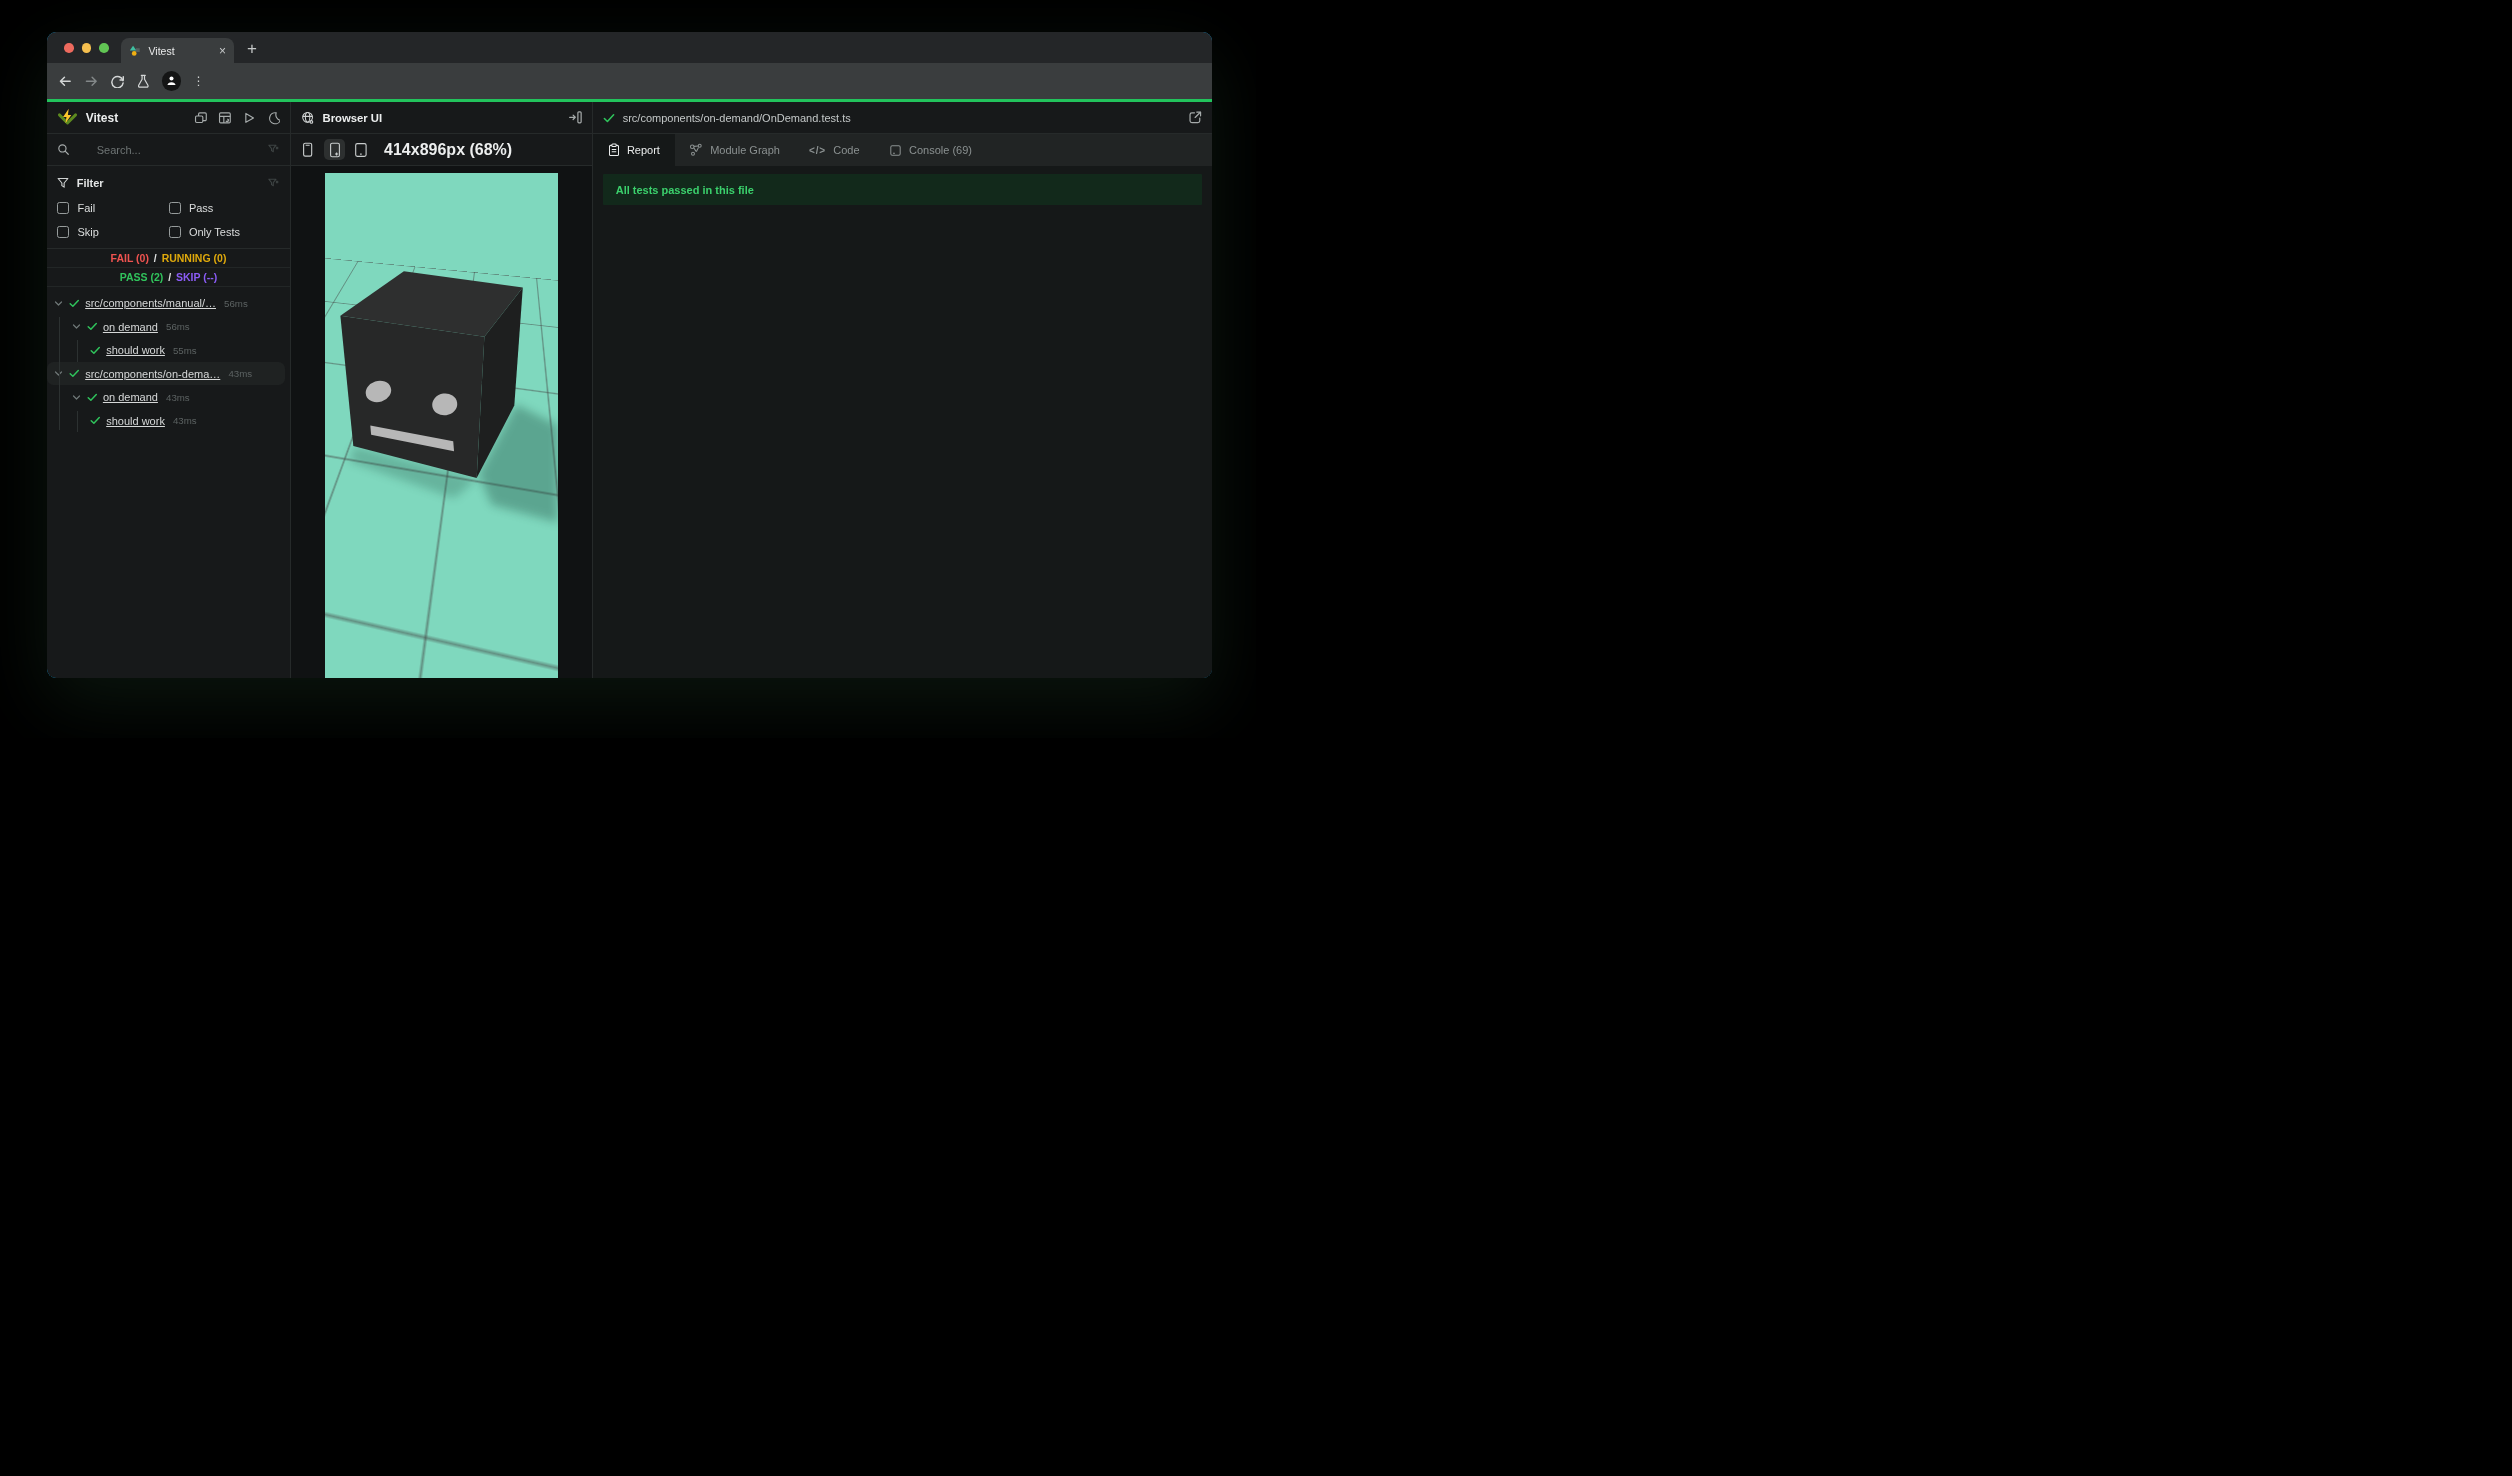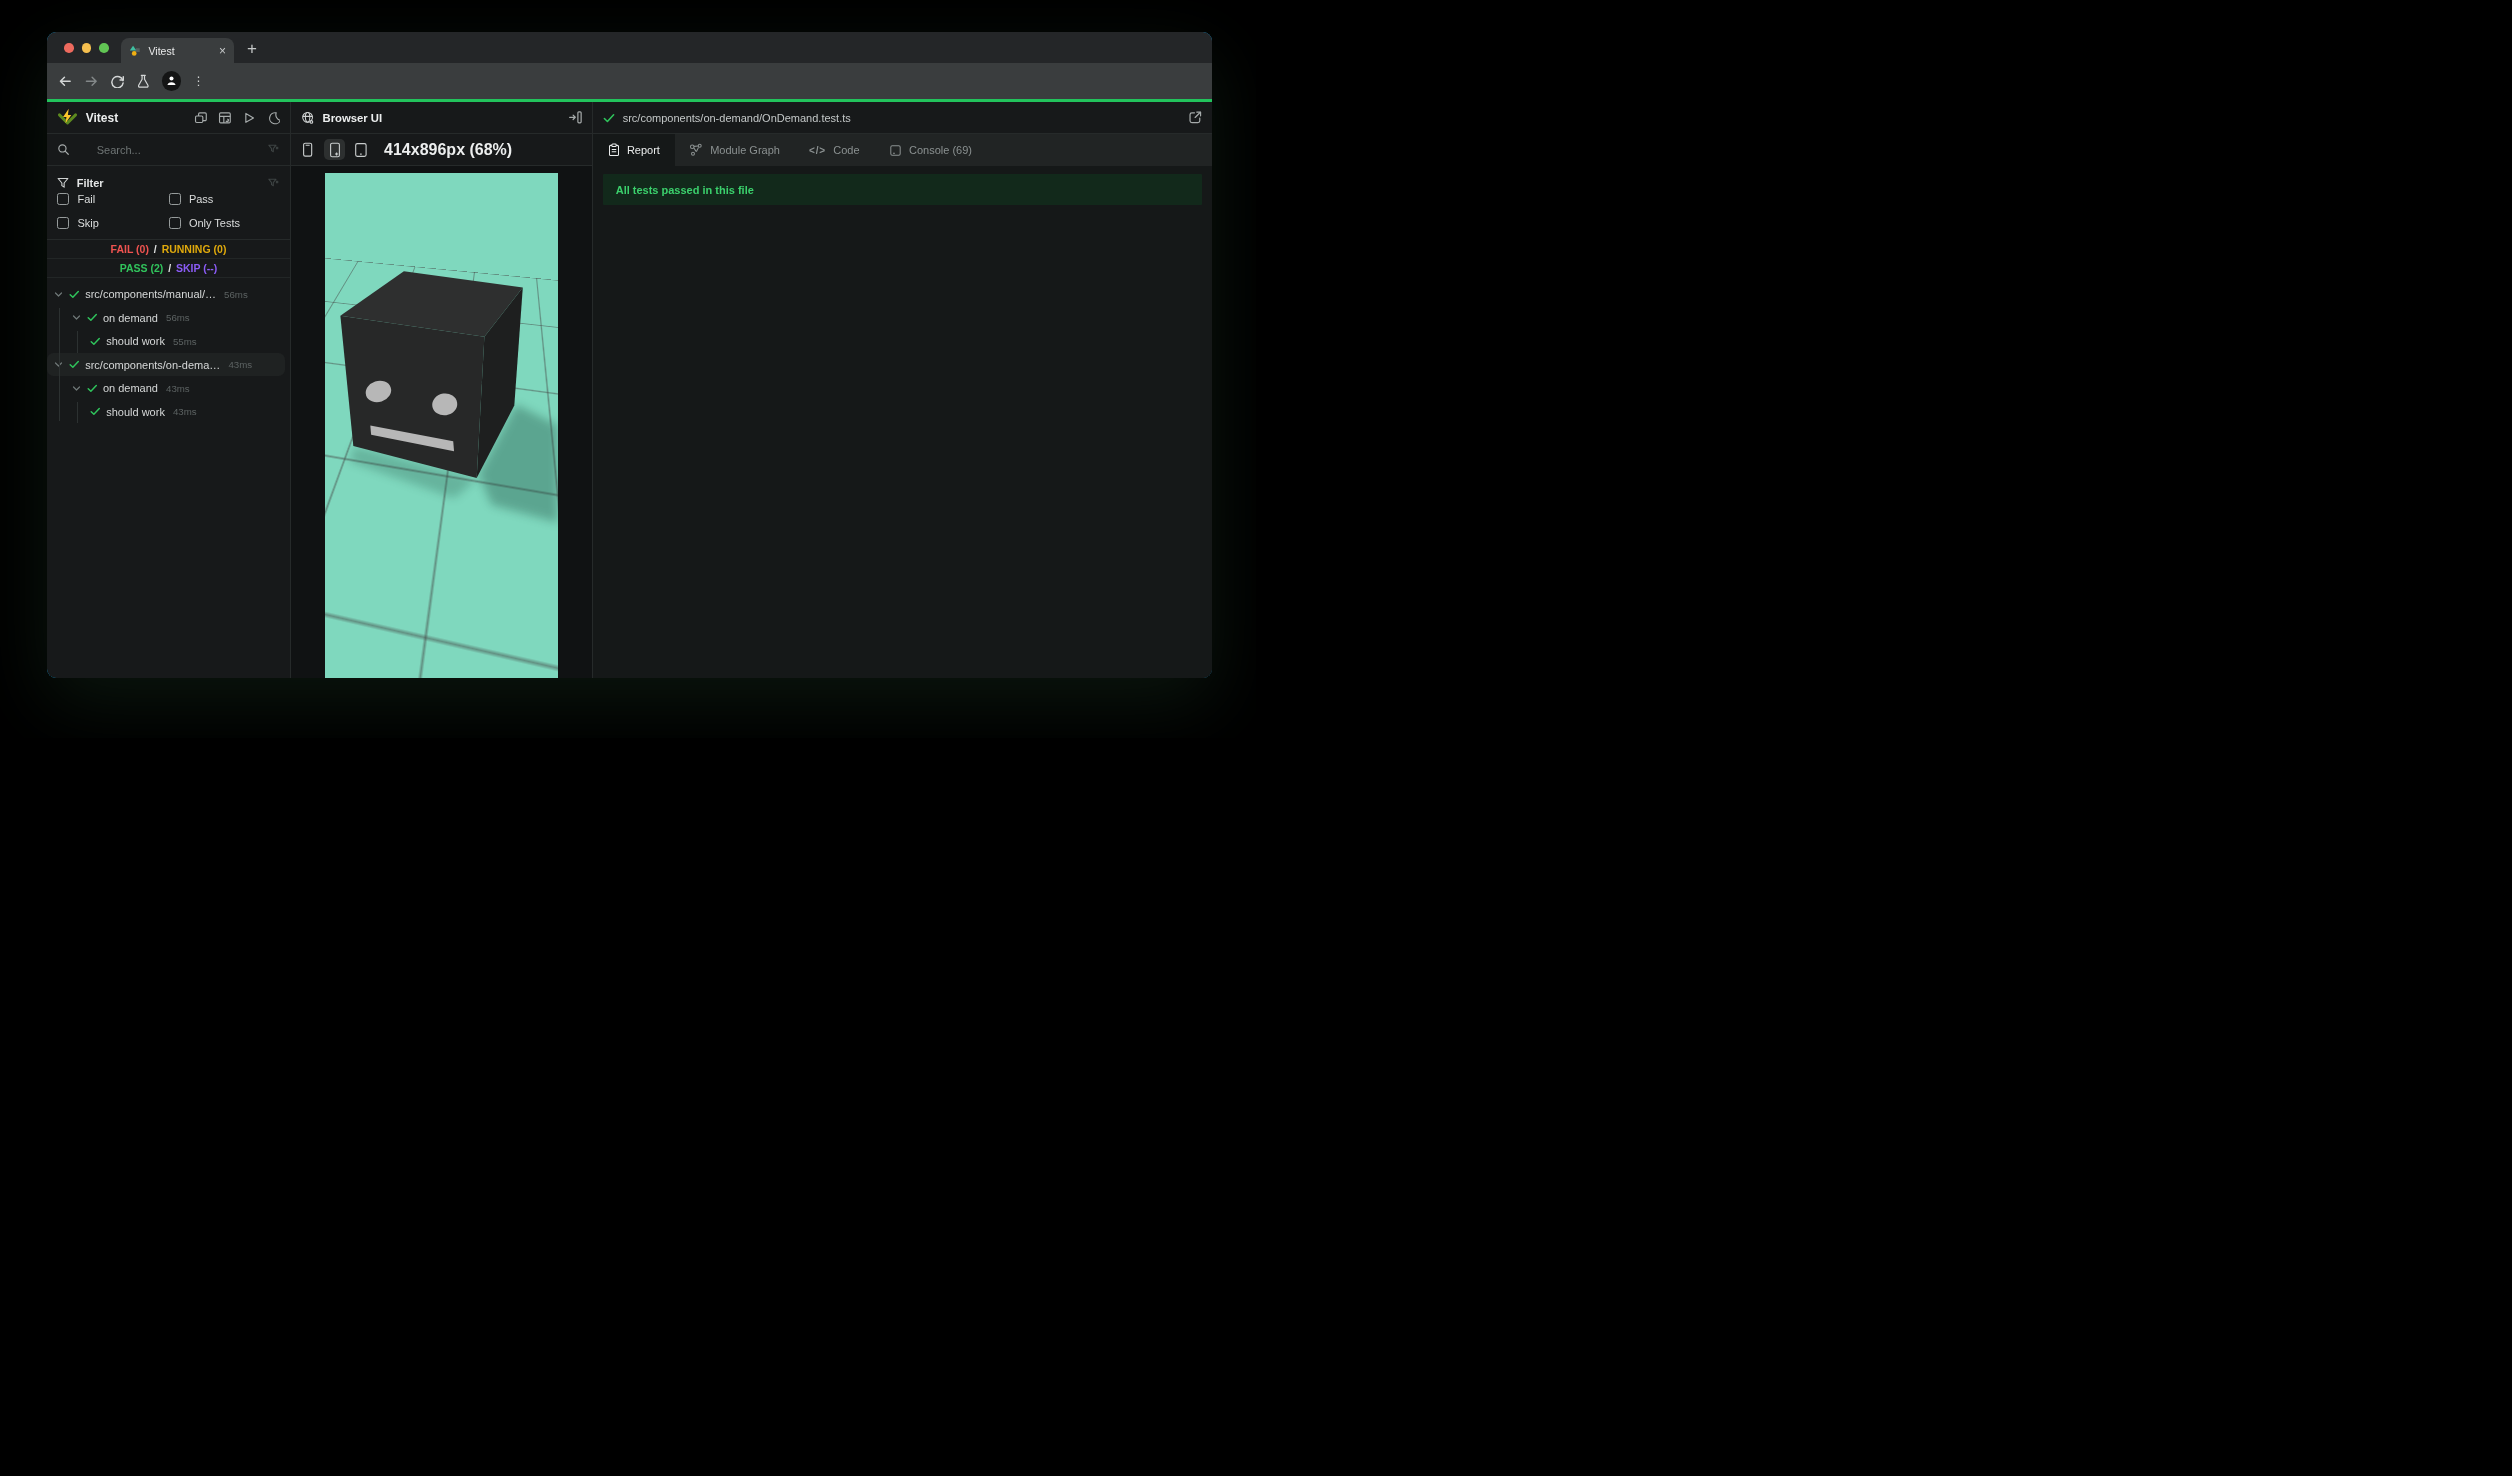--- a/index.html
+++ b/index.html
@@ -38,32 +38,32 @@
   .sidebar{width:244px;border-right:0.8px solid #262a2a;display:flex;flex-direction:column;flex:none;}
   .app-title{color:#eceeee;font-size:12px;font-weight:bold;flex:1;}
   .hicons{display:flex;gap:10.5px;color:#a6abab;}
   .searchrow{height:32px;border-bottom:0.8px solid #262a2a;display:flex;align-items:center;padding:0 9.7px;gap:9px;flex:none;}
   .searchrow input{background:transparent;border:none;outline:none;color:#cfd2d2;font-size:11px;flex:1;font-family:inherit;margin-left:16px;}
   .searchrow input::placeholder{color:#6e7474;}
   .dimicon{color:#3d4343;}
   .filterblock{padding:7.3px 9.7px 10.5px;border-bottom:0.8px solid #262a2a;flex:none;}
   .filter-title{display:flex;align-items:center;gap:8px;color:#e4e6e6;font-weight:bold;font-size:11px;height:19.4px;}
   .filter-title .ft{flex:1;}
-  .fgrid{display:grid;grid-template-columns:1fr 1fr;row-gap:12px;padding-left:0.8px;}
+  .fgrid{display:grid;grid-template-columns:1fr 1fr;row-gap:12px;margin-top:9px;padding-left:0.8px;}
   .chk{display:flex;align-items:center;gap:8px;}
   .box{width:12px;height:12px;border:1.2px solid #979c9c;border-radius:2.4px;background:transparent;flex:none;}
   .chk span.lb{color:#dbdddd;font-size:11px;}
   .statrow{height:18.6px;display:flex;align-items:center;justify-content:center;gap:4.9px;
            border-bottom:0.8px solid #222626;font-weight:bold;font-size:10.5px;flex:none;}
   .c-fail{color:#ef5350;} .c-running{color:#dfa90c;} .c-pass{color:#31c35c;} .c-skip{color:#8b5cf6;} .c-sep{color:#e3e5e5;}
   .tree{position:relative;padding-top:4.9px;flex:1;}
   .guide{position:absolute;width:0.8px;background:#2c3131;}
   .trow{height:23.5px;display:flex;align-items:center;gap:5.7px;font-size:11px;color:#d6d8d8;padding-right:6.5px;}
   .trow .time{color:#5c6262;font-size:9.7px;margin-left:2.4px;}
-  .trow .lbl{white-space:nowrap;}
+  .trow .lbl{white-space:nowrap;text-decoration:underline;}
   .trow.sel{background:#1f2222;border-radius:6.5px;margin-right:4.9px;}
   .ind-file{padding-left:7.3px;} .ind-suite{padding-left:25px;} .ind-test{padding-left:43px;}
   .chev{color:#6f7878;flex:none;} .tick{color:#2fc45c;flex:none;}
 
   
   .middle{width:302px;border-right:0.8px solid #262a2a;display:flex;flex-direction:column;flex:none;background:#17191a;}
   .panel-title{color:#eceeee;font-size:11.3px;font-weight:bold;flex:1;}
   .devbar{height:32px;border-bottom:0.8px solid #262a2a;display:flex;align-items:center;padding:0 6.5px;gap:5.7px;flex:none;}
   .devbtn{width:21px;height:21px;border-radius:4.9px;display:flex;align-items:center;justify-content:center;color:#c9cdcd;}
   .devbtn.active{background:#2d3030;}

